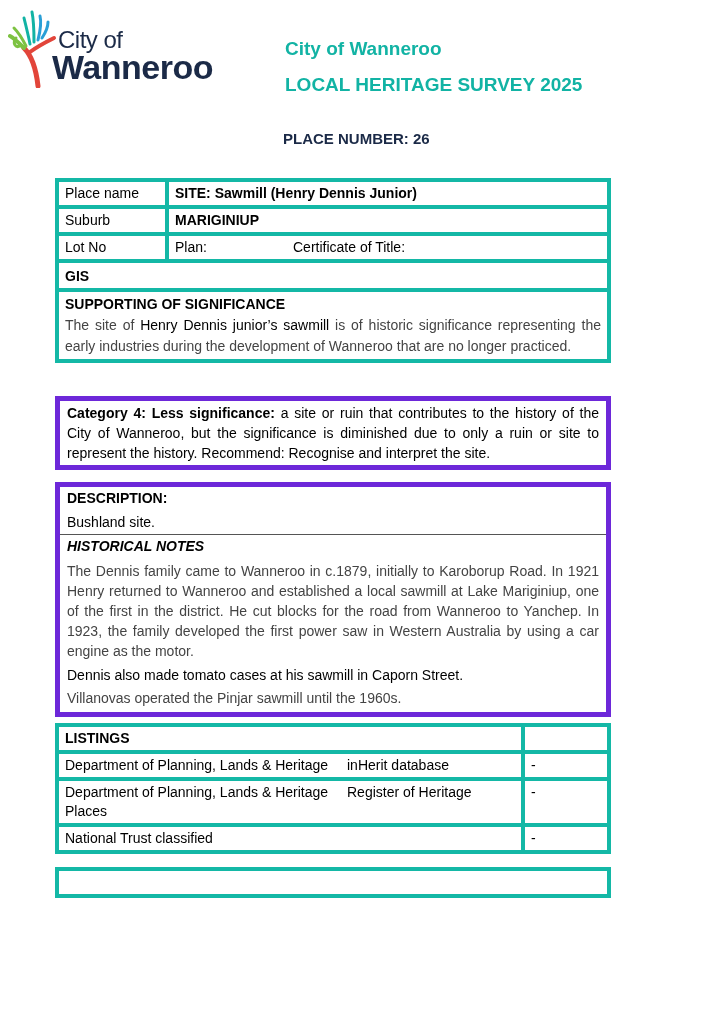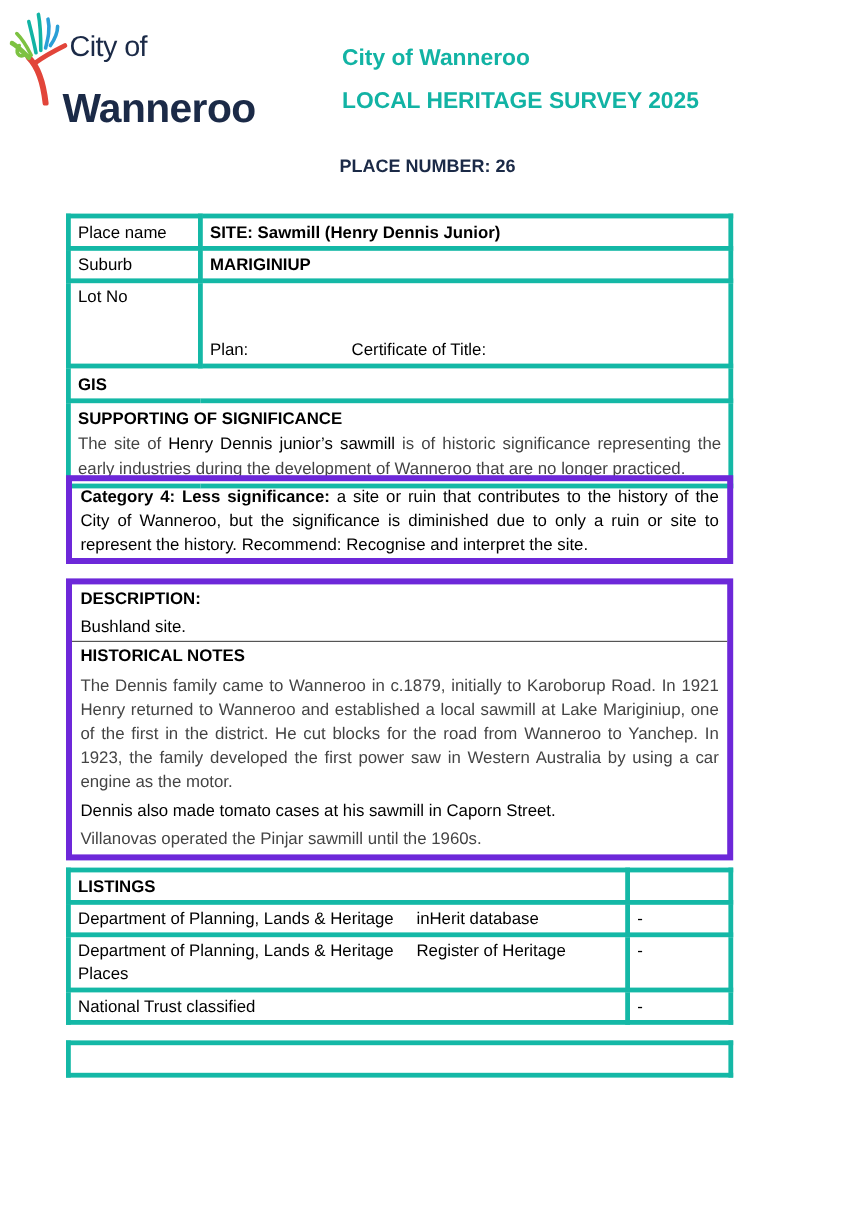--- a/index.html
+++ b/index.html
@@ -1,37 +1,37 @@
 <!DOCTYPE html>
 <html><head>
 <meta charset="utf-8">
 <style>
   html, body { margin:0; padding:0; background:#ffffff; }
   body { width:705px; height:1024px; position:relative; overflow:hidden;
          font-family:"Liberation Sans", sans-serif; color:#000; }
   .logo { position:absolute; left:8px; top:8px; width:220px; height:80px; }
   .logo svg { position:absolute; left:0; top:0; }
   .logo .city { position:absolute; left:50px; top:18px; font-size:24px; color:#1b2a47; letter-spacing:-0.5px; }
-  .logo .wann { position:absolute; left:44px; top:40px; font-size:34px; font-weight:bold; color:#1b2a47; letter-spacing:-0.5px;margin-top:24px; }
+  .logo .wann { position:absolute; left:44px; top:40px; font-size:34px; font-weight:bold; color:#1b2a47; letter-spacing:-0.5px; }
 
   .hdr1 { position:absolute; left:285px; top:38px; font-size:19px; font-weight:bold; color:#12b3a4; }
   .hdr2 { position:absolute; left:285px; top:74px; font-size:19px; font-weight:bold; color:#12b3a4; }
   .placeno { position:absolute; left:283px; top:130px; font-size:15px; font-weight:bold; color:#1b2a47; }
 
   table { border-collapse:collapse; position:absolute; left:55px; width:556px; font-size:14px; }
   td { border:4px solid #14b8a6; padding:2px 6px; vertical-align:top; height:19px; line-height:19px; }
   .grey { color:#444; }
   .b { font-weight:bold; }
   .just { text-align:justify; }
 
   .t1 { top:178px; }
   .t1 td.lbl { width:94px; }
   .box { position:absolute; left:55px; width:556px; border:5px solid #6d28d9; box-sizing:border-box; font-size:14px; }
   .box .row { padding:2px 7px; line-height:19.5px; }
-  .box .sep { border-top:1px solid #555; }
+  .box .sep { border-top:1px solid #555;font-style:italic; }
 
   .cat { top:396px; padding:2px 7px; line-height:20px; text-align:justify; }
   .desc { top:482px; }
   .t3 { top:723px; }
   .t3 td { height:19px; }
   .t3 td.val { width:70px; }
   .t4 { top:867px; }
 </style>
 </head>
 <body>
@@ -62,21 +62,21 @@
     <td class="lbl">Place name</td>
     <td class="b">SITE: Sawmill (Henry Dennis Junior)</td>
   </tr>
   <tr>
     <td class="lbl">Suburb</td>
     <td class="b">MARIGINIUP</td>
   </tr>
   <tr>
     <td class="lbl">Lot No</td>
     <td>
-      <span style="display:inline-block;width:118px;margin-top:44px;">Plan:</span><span>Certificate of Title:</span>
+      <span style="display:inline-block;width:118px;">Plan:</span><span>Certificate of Title:</span>
     </td>
   </tr>
   <tr>
     <td colspan="2" class="b" style="padding-top:4px;">GIS</td>
   </tr>
   <tr>
     <td colspan="2" style="line-height:21px;">
       <div class="b">SUPPORTING OF SIGNIFICANCE</div>
       <div class="grey just"><span>The site of </span><span style="color:#000;">Henry Dennis junior’s sawmill</span><span> is of historic significance representing the early industries during the development of Wanneroo that are no longer practiced.</span></div>
     </td>

